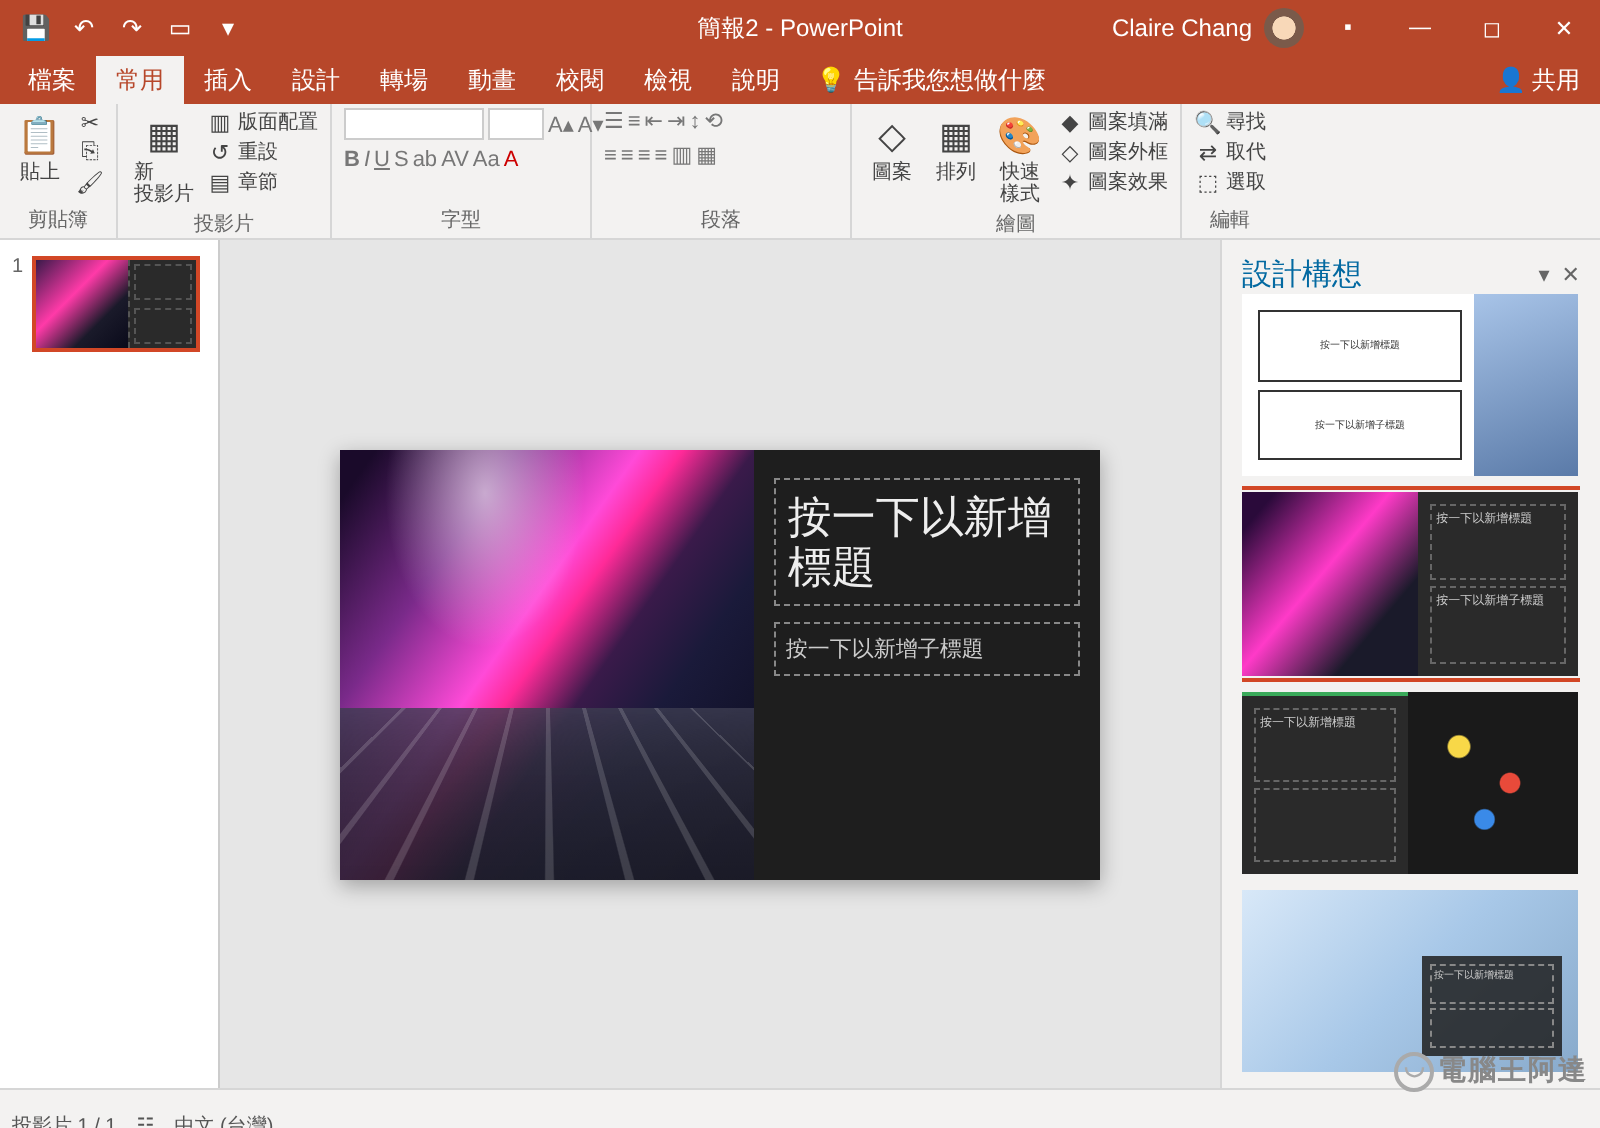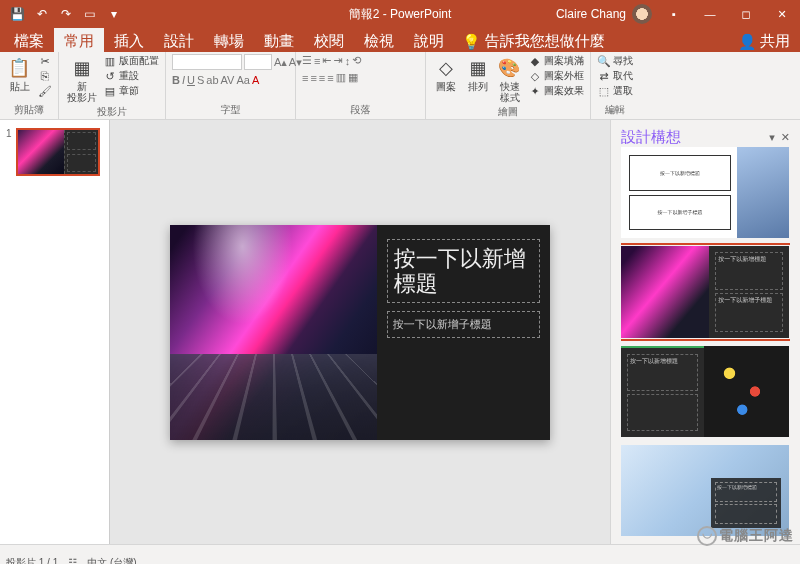--- a/index.html
+++ b/index.html
@@ -9,34 +9,34 @@
 .titlebar { height: 28px; background: #b7472a; display: flex; align-items: center; color: #fff; position: relative; }
 .titlebar .qat { display: flex; align-items: center; gap: 4px; padding-left: 8px; }
 .titlebar .qat span { width: 20px; height: 20px; display: flex; align-items: center; justify-content: center; font-size: 12px; cursor: pointer; }
 .titlebar .title { position: absolute; left: 50%; transform: translateX(-50%); font-size: 12px; }
 .titlebar .user { margin-left: auto; display: flex; align-items: center; gap: 6px; font-size: 12px; padding-right: 4px; }
 .titlebar .avatar { width: 20px; height: 20px; border-radius: 50%; background: radial-gradient(circle, #f8d8b8 40%, #7a5a4a 42%); }
 .titlebar .wctrl { display: flex; }
 .titlebar .wctrl span { width: 36px; height: 28px; display: flex; align-items: center; justify-content: center; font-size: 11px; cursor: pointer; }
 
 
-.tabs { height: 24px; background: #b7472a; display: flex; align-items: flex-start; color: #fff; font-size: 15px; padding-left: 4px; }
+.tabs { height: 24px; background: #b7472a; display: flex; align-items: center; color: #fff; font-size: 12px; padding-left: 4px; }
 .tab { padding: 4px 10px; cursor: pointer; }
 .tab.active { background: #f3f2f1; color: #b7472a; }
 .tabs .tell { display: flex; align-items: center; gap: 4px; padding: 4px 8px; }
 .tabs .share { margin-left: auto; padding: 4px 10px; display: flex; align-items: center; gap: 3px; }
 
 
 .ribbon { height: 68px; background: #f3f2f1; border-bottom: 1px solid #d6d6d6; display: flex; font-size: 10px; }
 .group { border-right: 1px solid #d6d6d6; padding: 2px 6px 0; display: flex; flex-direction: column; }
 .group .body { flex: 1; display: flex; align-items: flex-start; gap: 4px; }
 .group .label { text-align: center; color: #666; font-size: 10px; padding-bottom: 2px; }
 .bigbtn { display: flex; flex-direction: column; align-items: center; gap: 1px; cursor: pointer; padding: 2px; }
 .bigbtn .ic { width: 24px; height: 24px; display: flex; align-items: center; justify-content: center; font-size: 18px; }
-.bigbtn .lbl { font-size: 10px; line-height: 11px; text-align: center; }
+.bigbtn .lbl { font-size: 10px; line-height: 11px; text-align: left; }
 .smcol { display: flex; flex-direction: column; gap: 1px; }
 .smbtn { display: flex; align-items: center; gap: 2px; cursor: pointer; font-size: 10px; height: 14px; }
 .smbtn .ic { width: 14px; height: 14px; display: flex; align-items: center; justify-content: center; font-size: 11px; }
 .fontrow { display: flex; gap: 2px; align-items: center; }
 .fontrow span { cursor: pointer; font-size: 11px; color: #777; }
 
 
 .workspace { height: 424px; display: flex; background: #e6e6e6; }
 .thumbs { width: 110px; background: #fff; border-right: 1px solid #ccc; padding: 8px 6px; }
 .thumb-wrap { display: flex; gap: 4px; }
@@ -59,21 +59,21 @@
 .slide .img::after { content:""; position:absolute; left:15%; bottom:0; width:70%; height:40%;
   background: repeating-linear-gradient(90deg, rgba(255,255,255,.15) 0 2px, transparent 2px 18px);
   transform: perspective(100px) rotateX(55deg); transform-origin: top; }
 .slide .txt { flex: 1; padding: 14px 10px; display: flex; flex-direction: column; gap: 8px; }
 .titlebox { border: 1px dashed #888; padding: 6px; color: #eee; font-size: 22px; font-weight: 300; line-height: 1.15; }
 .subbox { border: 1px dashed #888; padding: 5px; color: #ccc; font-size: 11px; }
 
 
 .pane { width: 190px; background: #f3f2f1; border-left: 1px solid #d6d6d6; padding: 8px 10px; display: flex; flex-direction: column; }
 .pane-hd { display: flex; align-items: center; justify-content: space-between; }
-.pane-title { font-size: 15px; color: #8b5cf6; }
+.pane-title { font-size: 15px; color: #0369a1; }
 .pane-ctrls { display: flex; gap: 6px; color: #666; font-size: 11px; }
 .pane-link { color: #b7472a; font-size: 10px; text-decoration: underline; margin: 4px 0 8px; cursor: pointer; }
 .ideas { flex: 1; overflow: hidden; display: flex; flex-direction: column; gap: 8px; }
 .idea { width: 168px; height: 92px; background: #222; cursor: pointer; display: flex; position: relative; }
 .idea.sel { outline: 2px solid #d24726; outline-offset: 1px; }
 .idea1 { background: linear-gradient(180deg,#fff 0%,#fff 100%); }
 .idea1 .boxes { position:absolute; inset:8px 58px 8px 8px; display:flex; flex-direction:column; gap:4px; }
 .idea1 .boxes div { border:1px solid #333; flex:1; font-size:5px; display:flex; align-items:center; justify-content:center; color:#333; }
 .idea1::after { content:""; position:absolute; right:0; top:0; bottom:0; width:52px; background:linear-gradient(160deg,#a8c4e8 0%,#5a7aa8 100%); }
 .idea2 .il { flex:1.3; background: linear-gradient(130deg,#2a0a3a 10%,#ff3ac8 45%,#1a1a2a 75%); }

